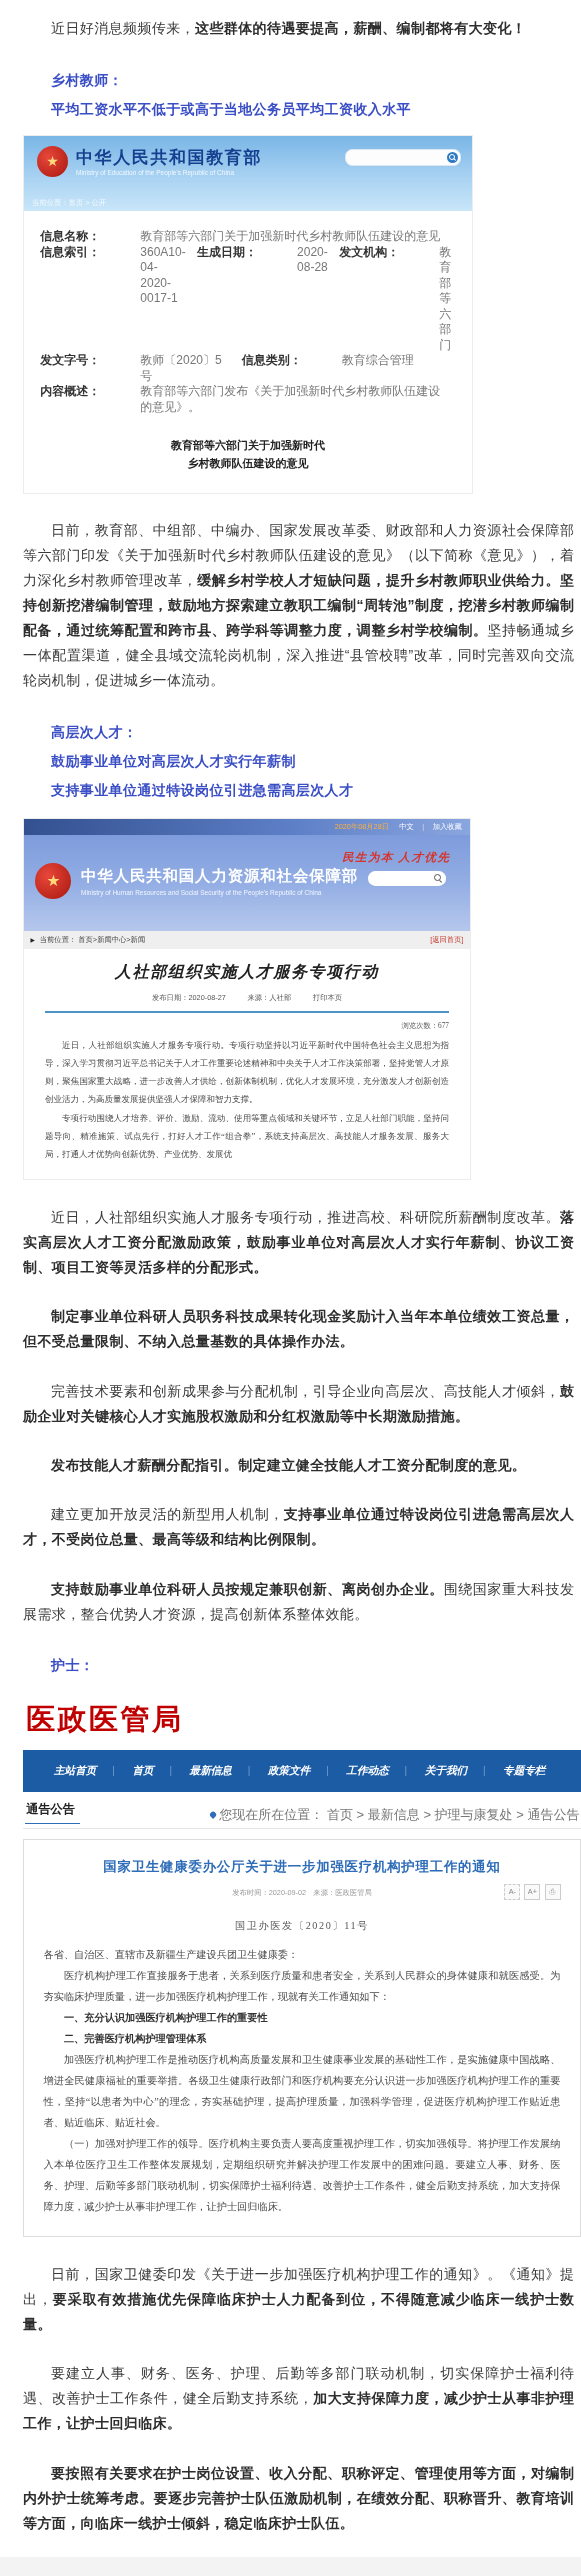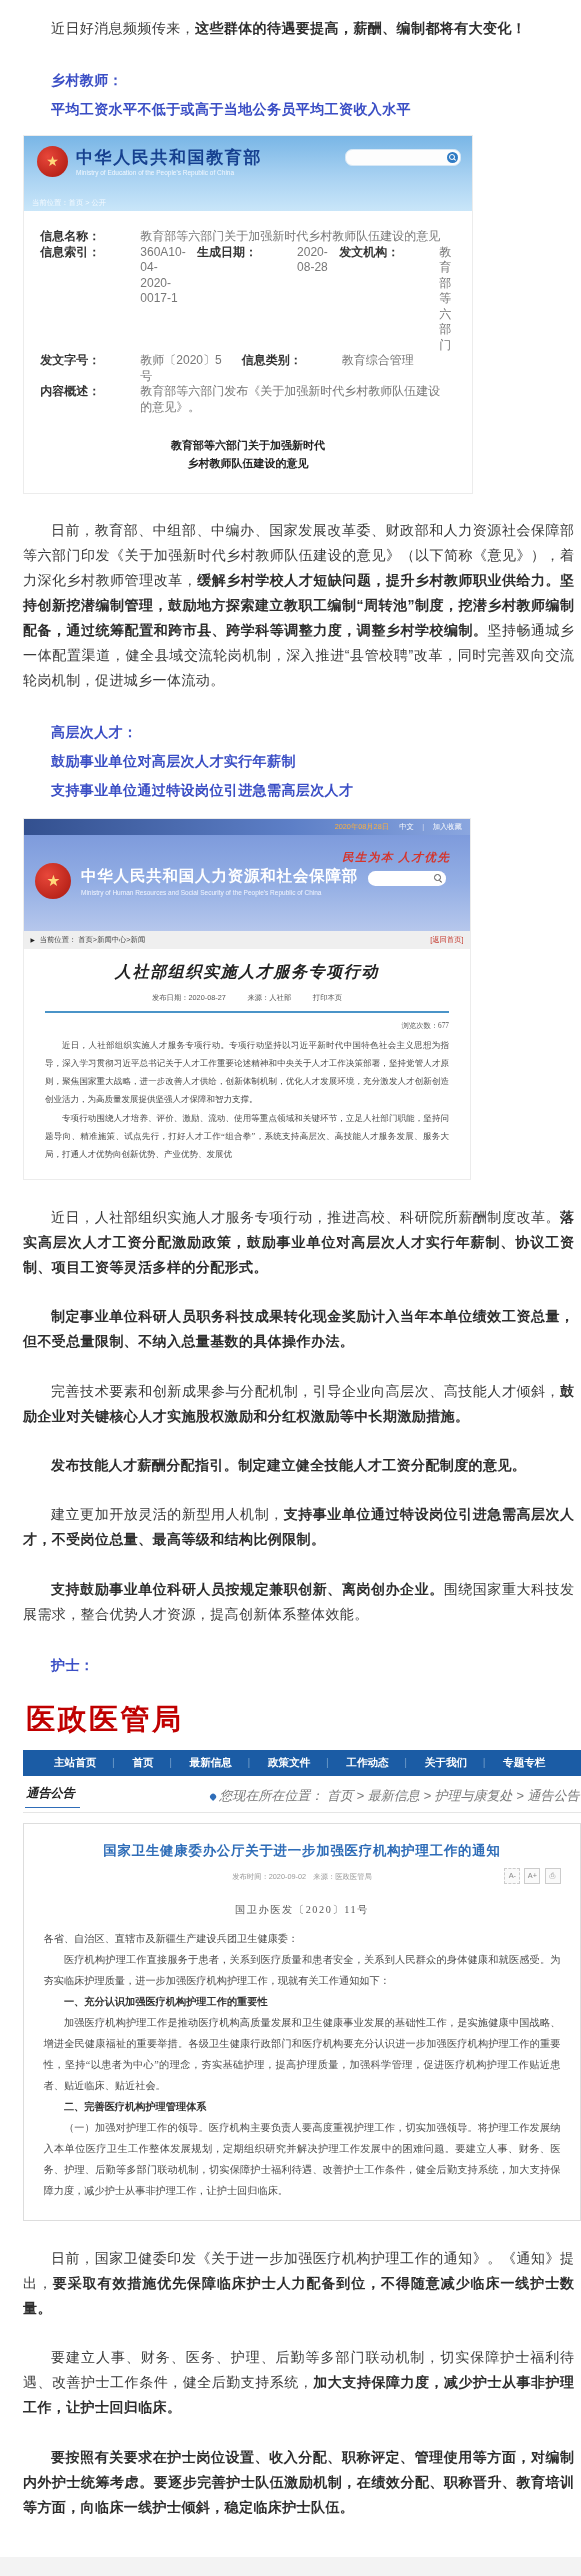--- a/index.html
+++ b/index.html
@@ -62,24 +62,24 @@
   .rs-meta{text-align:center;font-size:7.3px;color:#555;margin-top:9.8px;}
   .rs-meta span{margin:0 9.8px;}
   .rs-line{height:1.6px;background:#4a94c8;margin-top:8.1px;}
   .rs-views{text-align:right;font-size:7.3px;color:#555;margin:8.1px 0 4.9px 0;font-family:"Liberation Serif",serif;}
   .rs-p{font-family:"Liberation Serif",serif;font-size:8.5px;color:#4a4a4a;line-height:18px;
         text-align:justify;text-indent:2em;margin:0 0 1.6px 0;}
 
   
   .med{width:558px;margin-top:16.3px;border:none;}
   .med-logo{font-size:29px;font-weight:bold;color:#c00000;letter-spacing:2.4px;padding:3.3px 0 9.8px 3.3px;}
-  .med-nav{height:26px;background:#1b5ca5;display:flex;align-items:center;padding-left:13px;}
+  .med-nav{height:42px;background:#1b5ca5;display:flex;align-items:center;padding-left:13px;font-style:italic;}
   .med-nav span{color:#fff;font-size:10.6px;font-weight:bold;padding:0 18px;position:relative;cursor:pointer;}
   .med-nav span + span::before{content:"|";position:absolute;left:-2.4px;color:#6f9cc9;font-weight:normal;}
-  .med-secrow{display:flex;align-items:center;padding:9.8px 1.6px 4.9px 1.6px;border-bottom:0.8px solid #e5e5e5;font-style:italic;}
+  .med-secrow{display:flex;align-items:flex-end;padding:9.8px 1.6px 4.9px 1.6px;border-bottom:0.8px solid #e5e5e5;}
   .med-sec{font-size:12.2px;font-weight:bold;color:#222;border-bottom:1.6px solid #2f6db8;padding:0 4.9px 4.9px 1.6px;margin-bottom:-0.8px;}
   .med-crumb{margin-left:auto;font-size:13px;color:#777;display:flex;align-items:center;}
   .pin{width:5.7px;height:5.7px;background:#2f6db8;border-radius:50% 50% 50% 0;transform:rotate(-45deg);margin-right:4.1px;}
   .med-box{border:0.8px solid #ddd;margin-top:9.8px;padding:18px 19.5px 19.5px 19.5px;}
   .med-title{text-align:center;font-size:13.4px;font-weight:bold;color:#2f6db8;letter-spacing:0.8px;}
   .med-meta{position:relative;text-align:center;font-size:7.3px;color:#999;margin-top:11.4px;}
   .med-tools{position:absolute;right:0;top:-3.3px;display:flex;gap:4.1px;}
   .tb{width:14px;height:14px;border:0.8px solid #ccc;color:#888;font-size:7.3px;line-height:14px;text-align:center;background:#fafafa;cursor:pointer;}
   .tb.dashed{border-style:dashed;}
   .med-docno{text-align:center;font-family:"Liberation Serif",serif;font-size:10.2px;color:#555;
@@ -224,22 +224,22 @@
         <span class="med-tools">
           <span class="tb dashed">A-</span>
           <span class="tb">A+</span>
           <span class="tb">⎙</span>
         </span>
       </div>
       <div class="med-docno">国卫办医发〔2020〕11号</div>
       <p class="med-p no-indent">各省、自治区、直辖市及新疆生产建设兵团卫生健康委：</p>
       <p class="med-p">医疗机构护理工作直接服务于患者，关系到医疗质量和患者安全，关系到人民群众的身体健康和就医感受。为夯实临床护理质量，进一步加强医疗机构护理工作，现就有关工作通知如下：</p>
       <p class="med-p med-h">一、充分认识加强医疗机构护理工作的重要性</p>
+      <p class="med-p med-h">二、完善医疗机构护理管理体系</p>
       <p class="med-p">加强医疗机构护理工作是推动医疗机构高质量发展和卫生健康事业发展的基础性工作，是实施健康中国战略、增进全民健康福祉的重要举措。各级卫生健康行政部门和医疗机构要充分认识进一步加强医疗机构护理工作的重要性，坚持“以患者为中心”的理念，夯实基础护理，提高护理质量，加强科学管理，促进医疗机构护理工作贴近患者、贴近临床、贴近社会。</p>
-      <p class="med-p med-h">二、完善医疗机构护理管理体系</p>
       <p class="med-p">（一）加强对护理工作的领导。医疗机构主要负责人要高度重视护理工作，切实加强领导。将护理工作发展纳入本单位医疗卫生工作整体发展规划，定期组织研究并解决护理工作发展中的困难问题。要建立人事、财务、医务、护理、后勤等多部门联动机制，切实保障护士福利待遇、改善护士工作条件，健全后勤支持系统，加大支持保障力度，减少护士从事非护理工作，让护士回归临床。</p>
     </div>
   </div>
 
   <p class="p-art"><span>日前，国家卫健委印发《关于进一步加强医疗机构护理工作的通知》。《通知》提出，</span><b>要采取有效措施优先保障临床护士人力配备到位，不得随意减少临床一线护士数量。</b></p>
   <p class="p-art"><span>要建立人事、财务、医务、护理、后勤等多部门联动机制，切实保障护士福利待遇、改善护士工作条件，健全后勤支持系统，</span><b>加大支持保障力度，减少护士从事非护理工作，让护士回归临床。</b></p>
   <p class="p-art"><b>要按照有关要求在护士岗位设置、收入分配、职称评定、管理使用等方面，对编制内外护士统筹考虑。要逐步完善护士队伍激励机制，在绩效分配、职称晋升、教育培训等方面，向临床一线护士倾斜，稳定临床护士队伍。</b></p>
 
 </div>
 <div class="bottom-band"></div>

